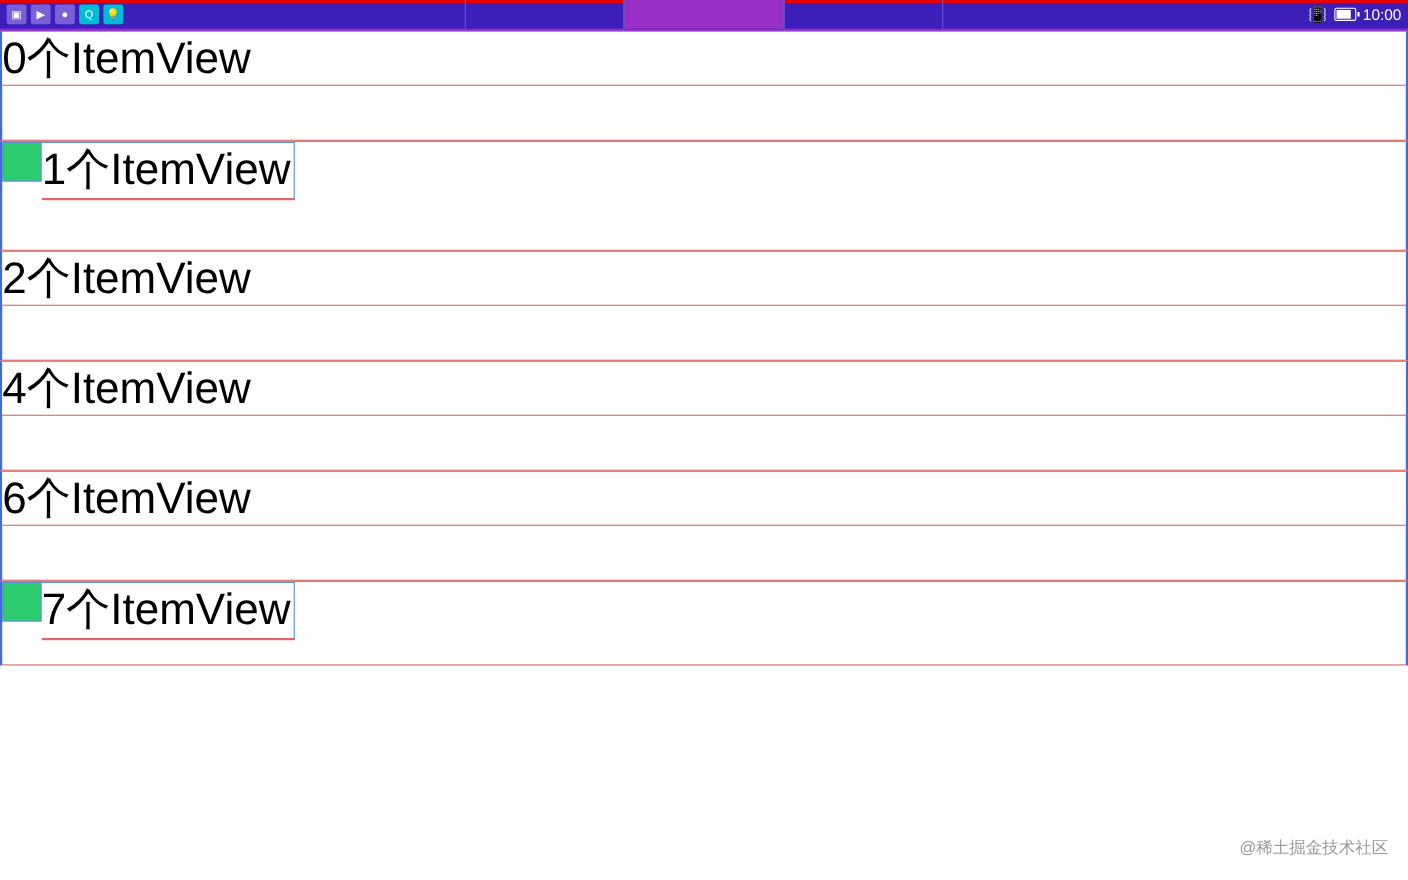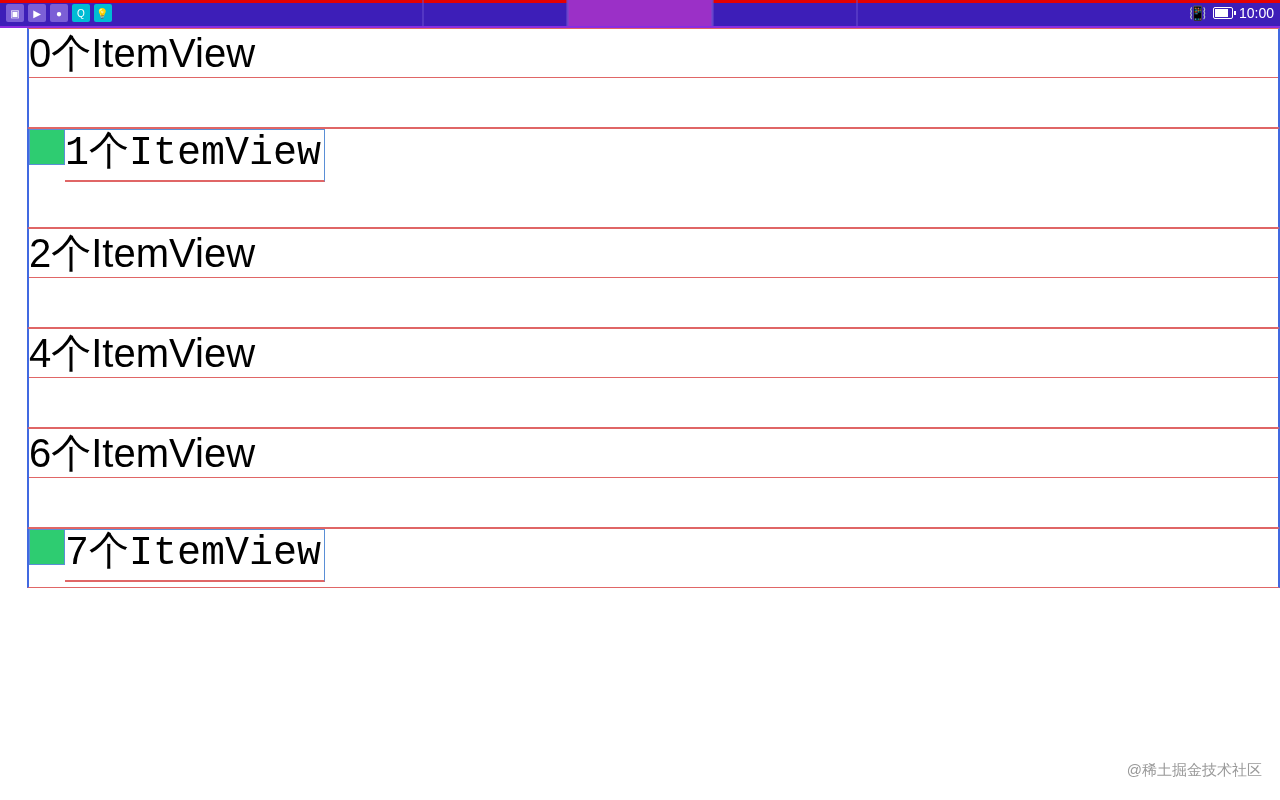--- a/index.html
+++ b/index.html
@@ -100,32 +100,31 @@
       bottom: 1px;
       width: 70%;
       background: #fff;
     }
     .vibrate-icon {
       font-size: 14px;
       color: #fff;
     }
     .list-container {
       width: 100%;
-      padding-left: 27px;
     }
     .item-row {
       width: 100%;
       position: relative;
       border: 1px solid #e06666;
       border-left: 2px solid #4169e1;
       border-right: 2px solid #4169e1;
       height: 100px;
     }
     .item-row:last-child {
-      height: 60px;
+      height: 77px;
     }
     .item-inner-plain {
       padding: 0;
       font-size: 40px;
       font-weight: 400;
       color: #000;
       line-height: 1.2;
       border-bottom: 1px solid #e06666;
       width: 100%;
       background: #fff;
@@ -146,21 +145,20 @@
       border: 1px solid #5a8fd6;
       display: inline-block;
       flex-shrink: 0;
     }
     .boxed-text {
       border: 1px solid #5a8fd6;
       border-left: none;
       padding: 0 3px 2px 0;
       background: #fff;
       border-bottom: 2px solid #e06666;
-      font-family: Liberation Mono, monospace;
     }
     .watermark {
       position: absolute;
       right: 18px;
       bottom: 20px;
       font-size: 15px;
       color: #999;
       margin-top: 20px;
     }
   </style>

